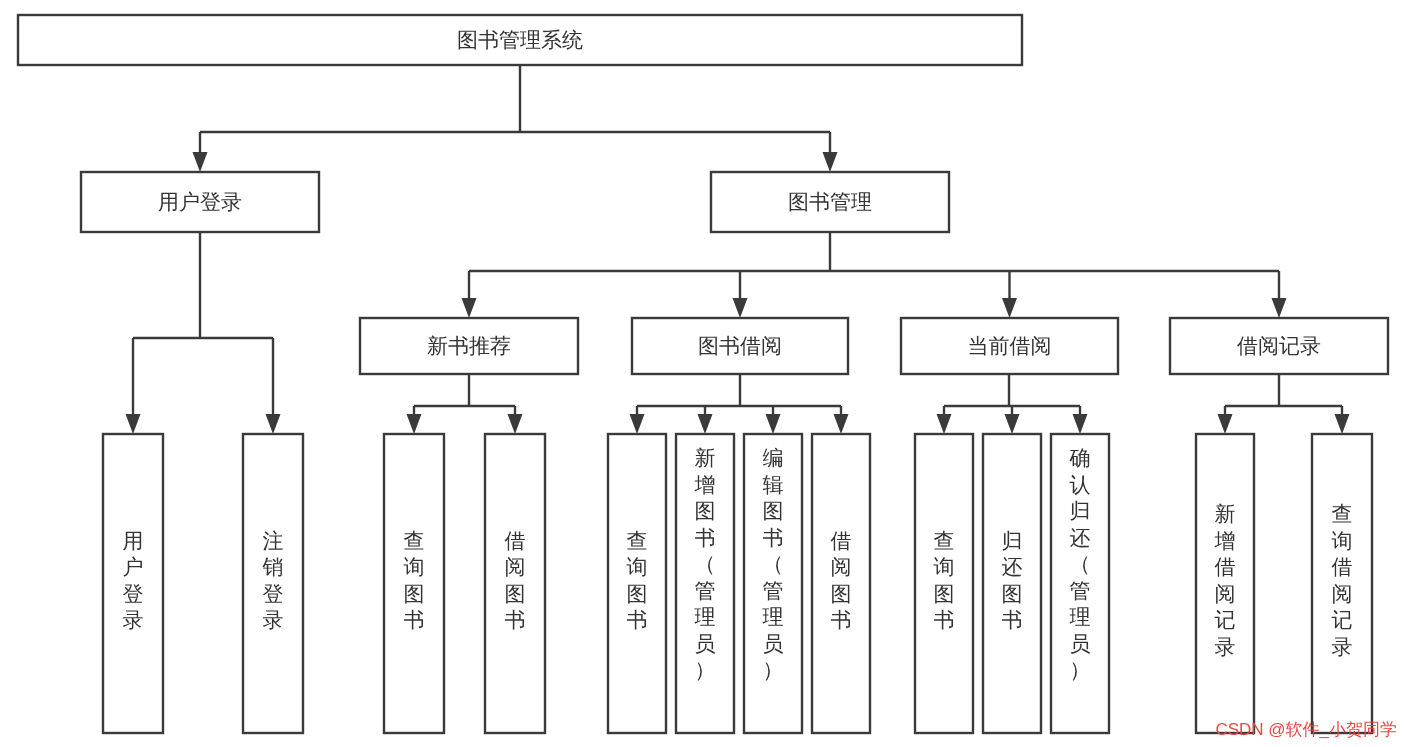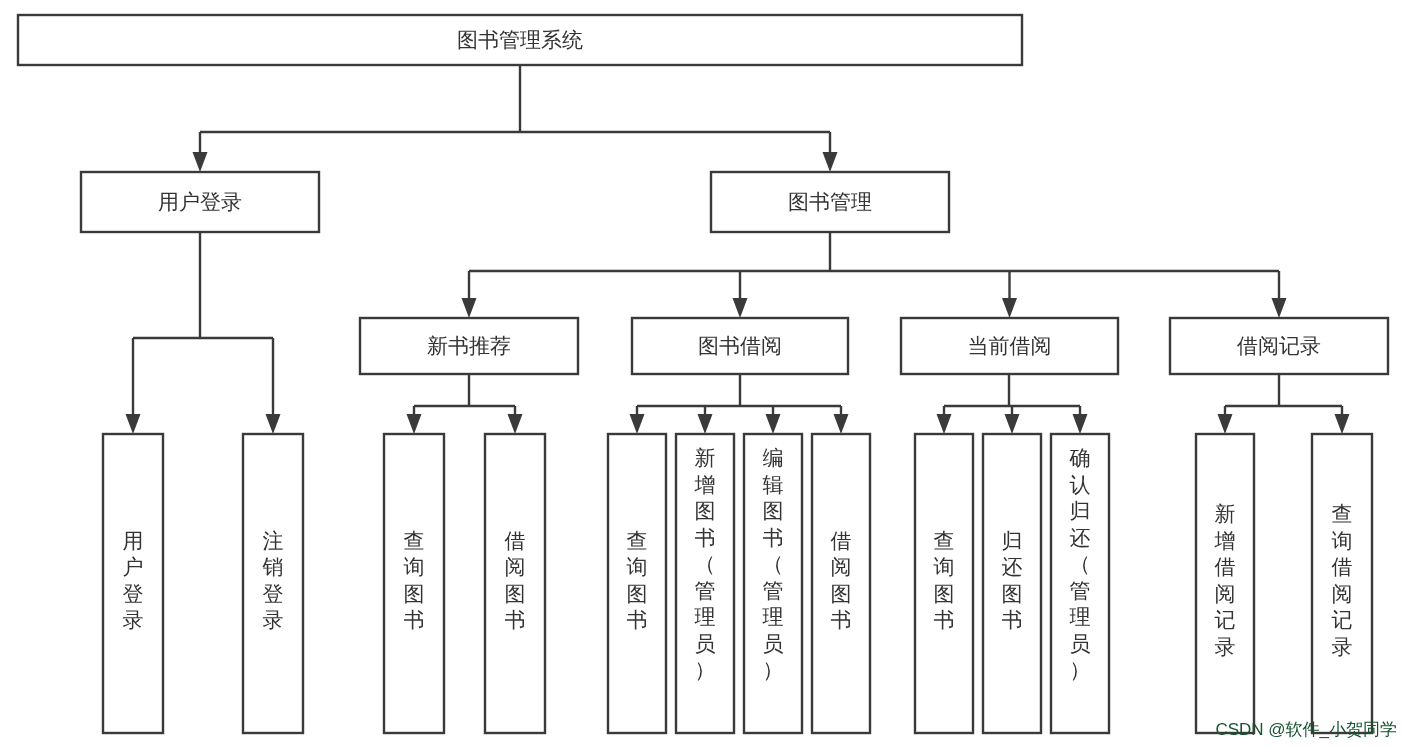--- a/index.html
+++ b/index.html
@@ -55,21 +55,21 @@
     font-size: 21px;
     fill: #333333;
     text-anchor: middle;
   }
   .watermark-text {
     position: absolute;
     right: 8px;
     bottom: 6px;
     font-family: "Liberation Sans", "DejaVu Sans", sans-serif;
     font-size: 17px;
-    color: #14532d;
+    color: #ef4444;
     white-space: nowrap;
     user-select: none;
   }
 </style>
 </head>
 <body>
 
 <div id="diagram-root">
   <svg class="diagram-canvas" viewBox="0 0 1405 747" xmlns="http://www.w3.org/2000/svg">
     <g id="edges-layer">

